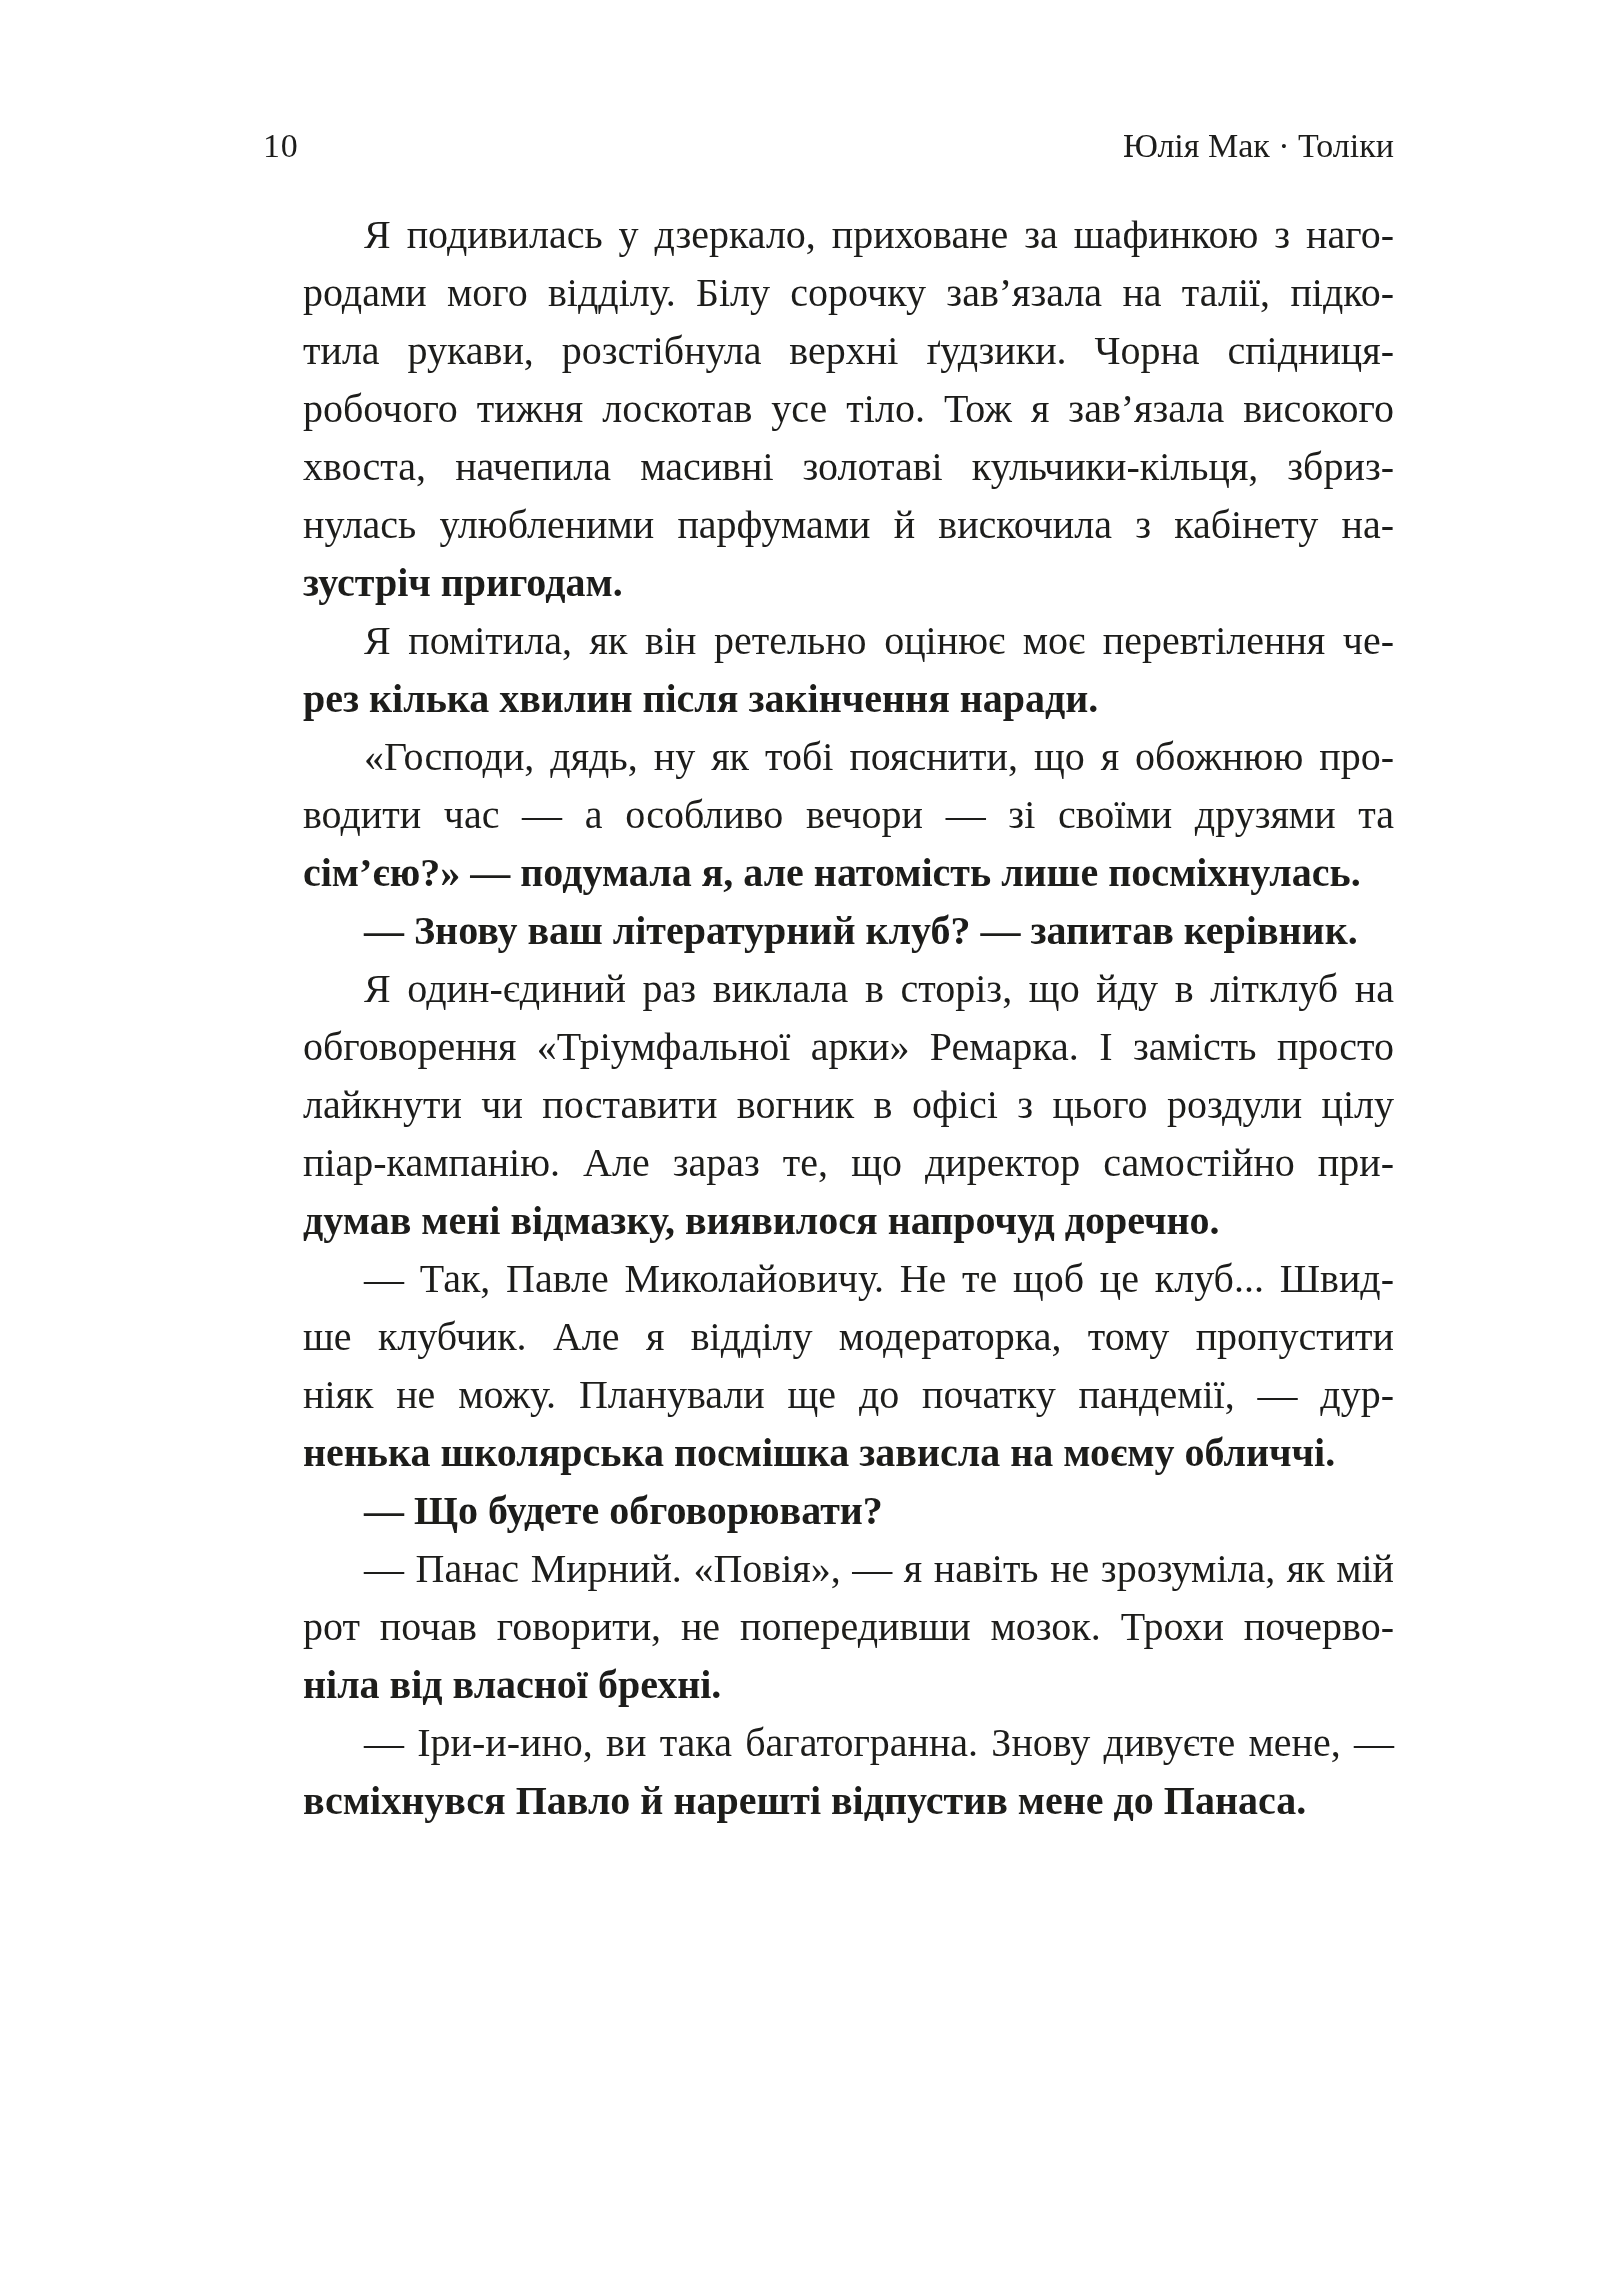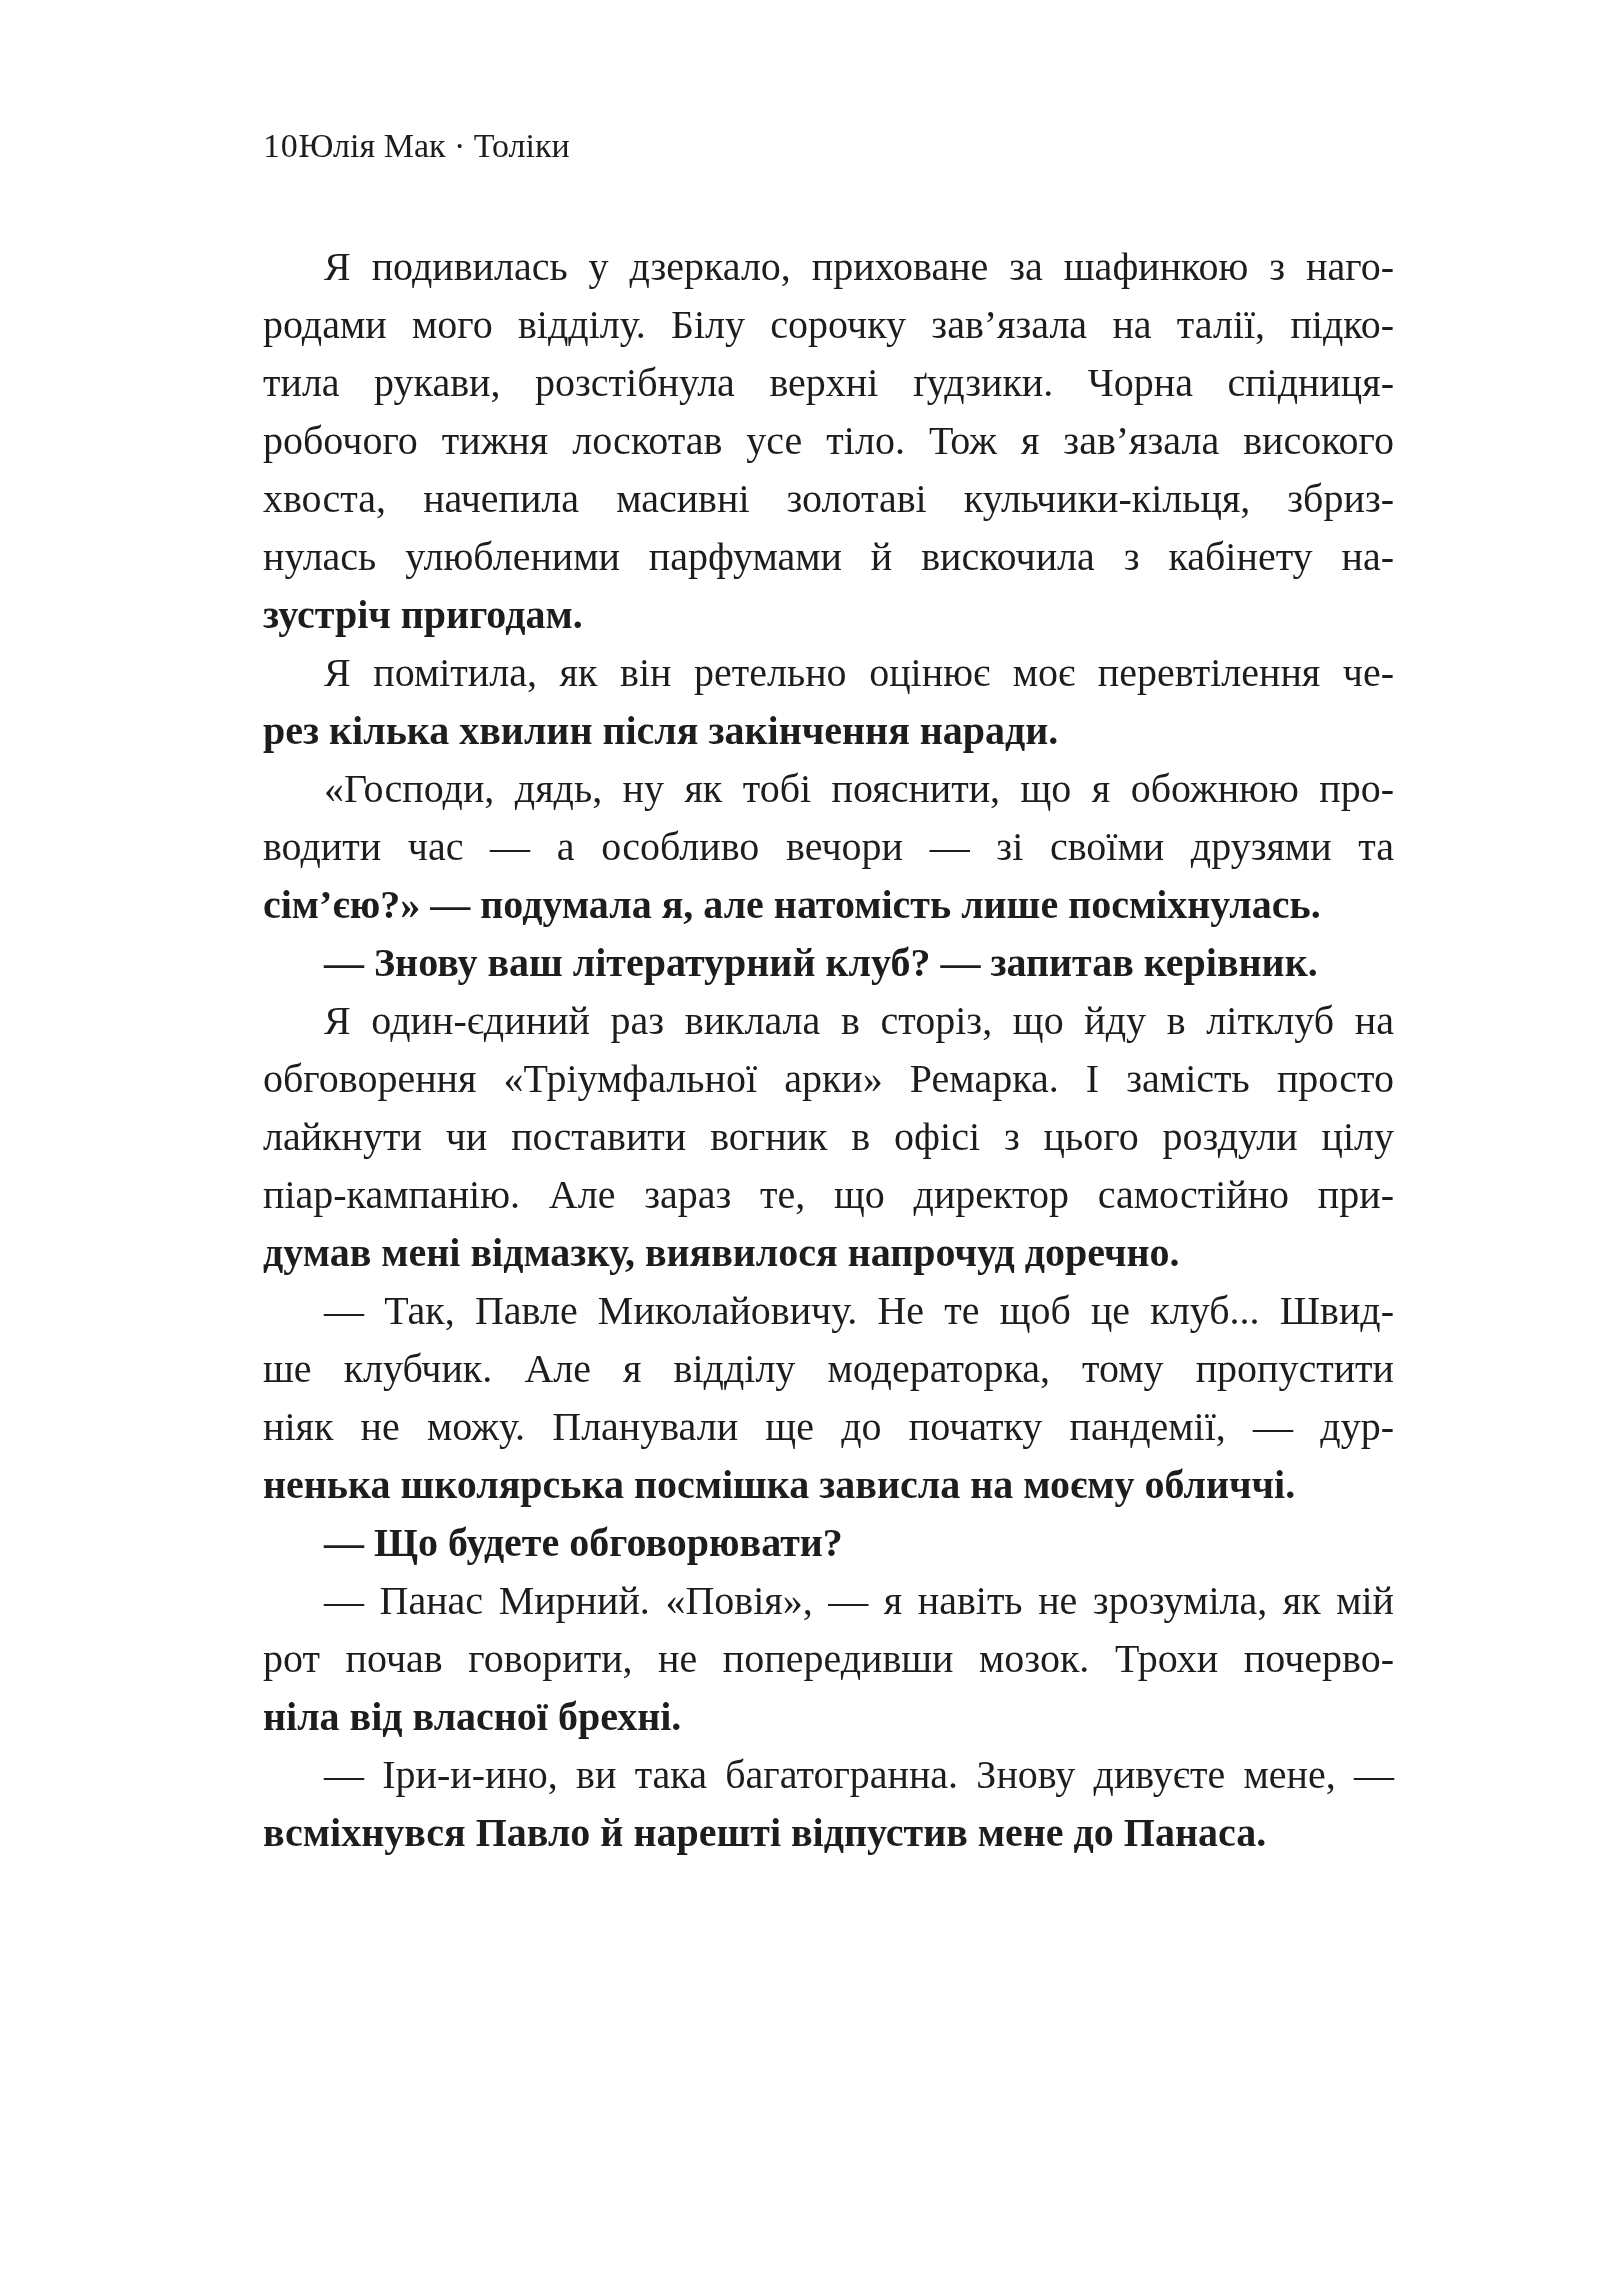--- a/index.html
+++ b/index.html
@@ -17,43 +17,45 @@
     overflow: hidden;
   }
   .content {
     position: absolute;
     left: 263px;
     top: 125px;
     width: 1131px;
   }
   .header {
     display: flex;
+    justify-content: space-between;
     align-items: baseline;
     font-size: 34px;
     line-height: 41px;
-    margin-bottom: 72px;
+    margin-bottom: 40px;
   }
   .page-number {
     letter-spacing: 0.8px;
   }
   .running-title {
   }
   .text-block {
     font-size: 40px;
     line-height: 58px;
   }
   .para {
     margin: 0;
     padding: 0;
   }
   .line {
     display: block;
     text-align: justify;
     text-align-last: justify;
     white-space: normal;
+    margin-left: 40px;
   }
   .line.last {
     text-align-last: left;
     font-weight: bold;
   }
   .line.first {
     text-indent: 61px;
   }
 </style>
 </head>

